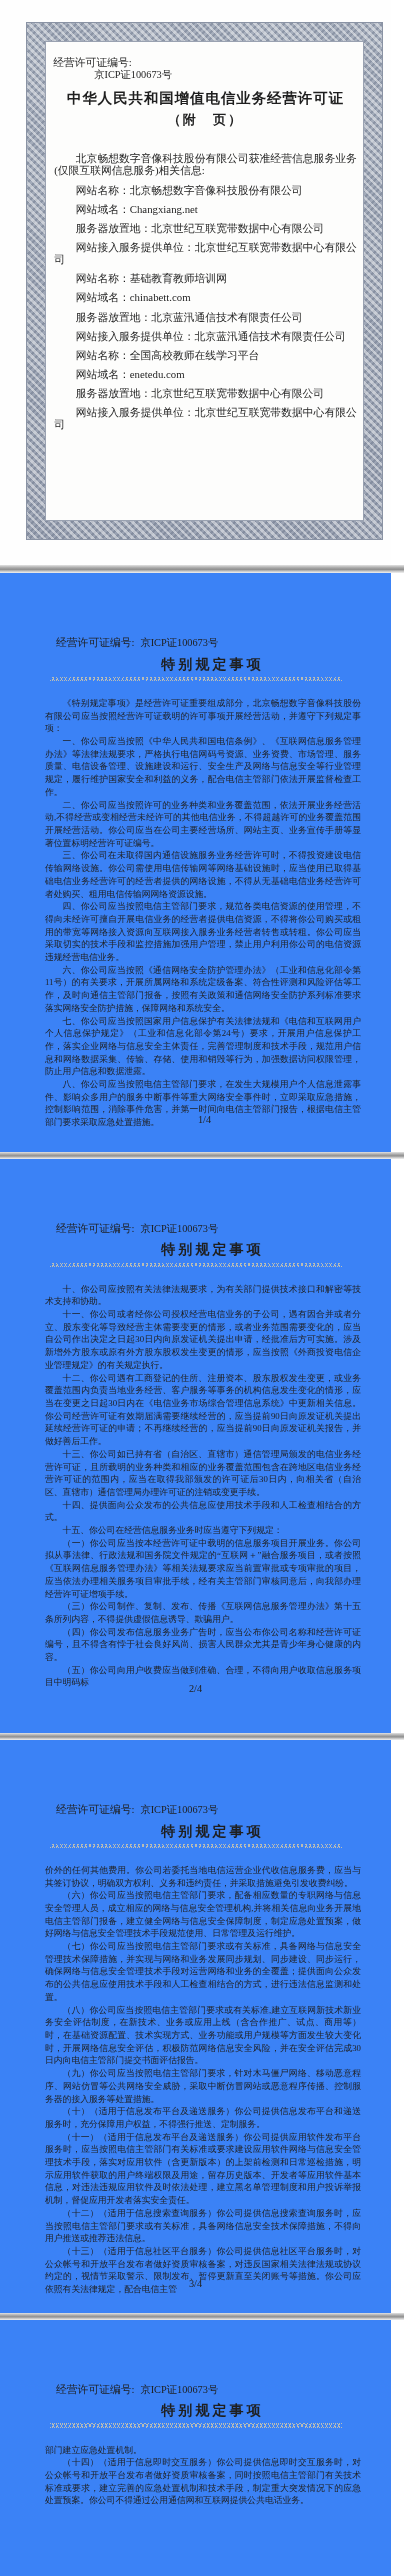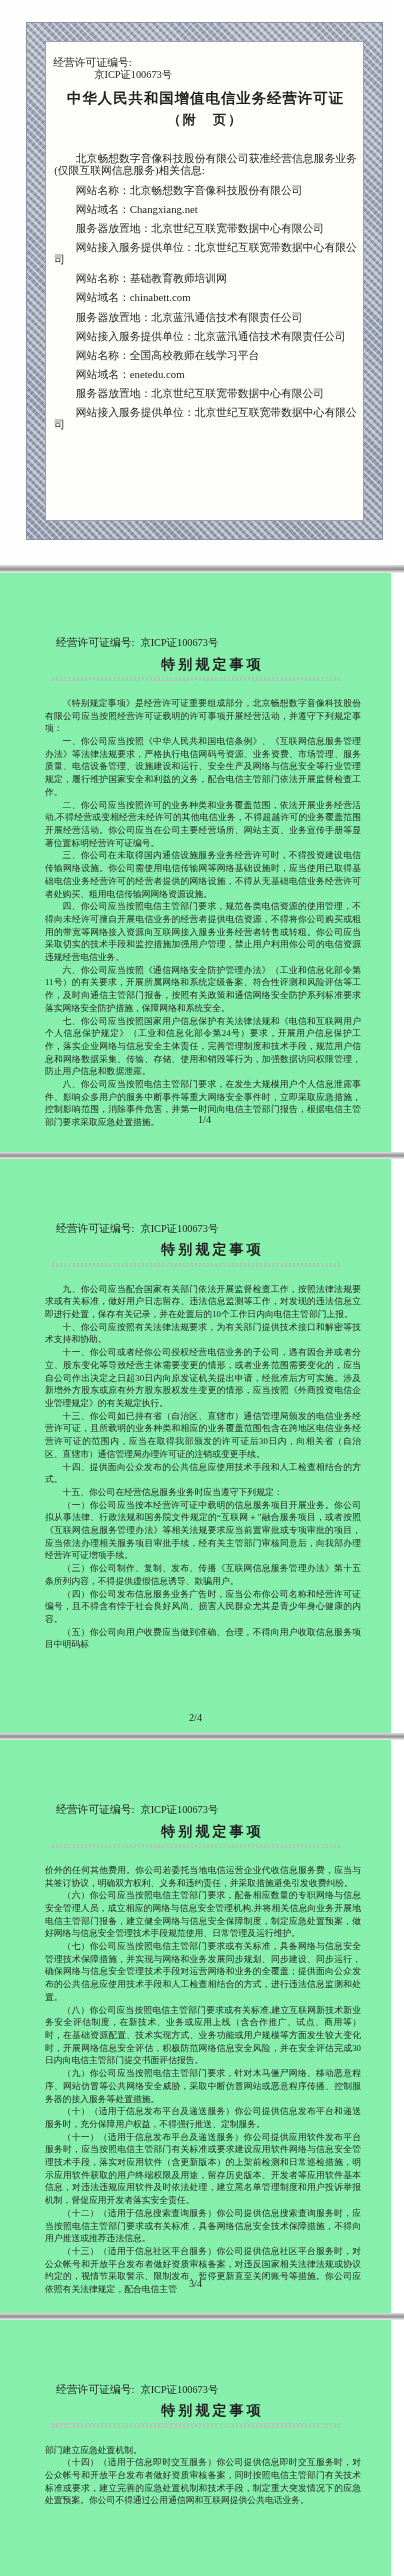--- a/index.html
+++ b/index.html
@@ -21,39 +21,39 @@
   .cert-inner{position:absolute;left:18px;top:18px;right:18px;bottom:18px;background:#fdfdfc;
     border:0.5px solid #9aa2b1;padding:14.4px 5.2px 0 7.2px;box-sizing:border-box;}
   .cert-license-label{font-size:10.8px;line-height:13.4px;}
   .cert-license-value{font-size:10.3px;line-height:12.4px;margin:0 0 0 41px;}
   .cert-title{font-size:14.4px;font-weight:700;text-align:center;letter-spacing:1px;margin:7.2px 0 0;line-height:18.5px;}
   .cert-subtitle{font-size:13px;font-weight:700;text-align:center;letter-spacing:2.1px;margin:3.1px 0 0;line-height:17.5px;}
   .cert-body{margin:24px 1px 0 1px;font-size:10.8px;line-height:12.4px;}
   .cert-body p{margin:0 0 6.7px;text-indent:2em;text-align:justify;}
 
   
-  .sp-page{background:#86efac;}
+  .sp-page{background:#3b82f6;}
   .sp-p1{height:579px;}
   .sp-p2{height:574px;}
   .sp-p3{height:573px;}
   .sp-p4{height:552px;}
   .sp-header{margin:62px 0 0 56px;font-size:10.8px;line-height:14.4px;}
   .sp-h-label{font-size:10.8px;}
   .sp-h-value{font-size:10.3px;margin-left:3.1px;}
   .sp-title{font-size:14px;font-weight:700;text-align:center;letter-spacing:3.1px;margin:4.1px 0 0;line-height:19.6px;padding-left:34px;}
   .squiggle{width:292px;height:4.6px;margin:2.6px auto 0;
     background:
       repeating-linear-gradient(62deg,#b8bcb6 0 0.8px,rgba(0,0,0,0) 0.8px 3.6px),
       repeating-linear-gradient(-62deg,#b8bcb6 0 0.8px,rgba(0,0,0,0) 0.8px 3.6px);}
   .sp-body{margin:15.5px 30px 0 45px;font-size:8.8px;line-height:12.7px;text-align:justify;}
   .sp-body p{margin:0;text-indent:2em;}
   .sp-body p.cont{text-indent:0;}
   .sp-footer{position:absolute;left:0;right:0;text-align:center;font-size:10.3px;color:#222;}
   .sp-p1 .sp-footer{bottom:27px;padding-left:18px;}
-  .sp-p2 .sp-footer{bottom:10px;margin-top:32px;}
+  .sp-p2 .sp-footer{bottom:39px;margin-top:32px;}
   .sp-p3 .sp-footer{bottom:24px;}
 </style>
 </head>
 <body>
 
 <div class="doc">
 
   <section class="page cert-page">
     <div class="cert-frame">
       <div class="cert-inner">
@@ -107,23 +107,23 @@
   <div class="page-gap gap-sm"></div>
 
   <section class="page sp-page sp-p2">
     <div class="sp-header">
       <span class="sp-h-label">经营许可证编号:</span>
       <span class="sp-h-value">京ICP证100673号</span>
     </div>
     <h2 class="sp-title">特别规定事项</h2>
     <div class="squiggle"></div>
     <div class="sp-body">
-      <p>九、你公司应当配合国家有关部门依法开展监督检查工作，按照法律法规要求或有关标准，做好用户日志留存、违法信息监测等工作，对发现的违法信息立即进行处置，保存有关记录，并在处置后的10个工作日内向电信主管部门上报。</p>
       <p>十、你公司应按照有关法律法规要求，为有关部门提供技术接口和解密等技术支持和协助。</p>
       <p>十一、你公司或者经你公司授权经营电信业务的子公司，遇有因合并或者分立、股东变化等导致经营主体需要变更的情形，或者业务范围需要变化的，应当自公司作出决定之日起30日内向原发证机关提出申请，经批准后方可实施。涉及新增外方股东或原有外方股东股权发生变更的情形，应当按照《外商投资电信企业管理规定》的有关规定执行。</p>
+      <p>十二、你公司遇有工商登记的住所、注册资本、股东股权发生变更，或业务覆盖范围内负责当地业务经营、客户服务等事务的机构信息发生变化的情形，应当在变更之日起30日内在《电信业务市场综合管理信息系统》中更新相关信息。你公司经营许可证有效期届满需要继续经营的，应当提前90日向原发证机关提出延续经营许可证的申请；不再继续经营的，应当提前90日向原发证机关报告，并做好善后工作。</p>
       <p>十三、你公司如已持有省（自治区、直辖市）通信管理局颁发的电信业务经营许可证，且所载明的业务种类和相应的业务覆盖范围包含在跨地区电信业务经营许可证的范围内，应当在取得我部颁发的许可证后30日内，向相关省（自治区、直辖市）通信管理局办理许可证的注销或变更手续。</p>
       <p>十四、提供面向公众发布的公共信息应使用技术手段和人工检查相结合的方式。</p>
       <p>十五、你公司在经营信息服务业务时应当遵守下列规定：</p>
       <p>（一）你公司应当按本经营许可证中载明的信息服务项目开展业务。你公司拟从事法律、行政法规和国务院文件规定的“互联网＋”融合服务项目，或者按照《互联网信息服务管理办法》等相关法规要求应当前置审批或专项审批的项目，应当依法办理相关服务项目审批手续，经有关主管部门审核同意后，向我部办理经营许可证增项手续。</p>
       <p>（三）你公司制作、复制、发布、传播《互联网信息服务管理办法》第十五条所列内容，不得提供虚假信息诱导、欺骗用户。</p>
       <p>（四）你公司发布信息服务业务广告时，应当公布你公司名称和经营许可证编号，且不得含有悖于社会良好风尚、损害人民群众尤其是青少年身心健康的内容。</p>
       <p>（五）你公司向用户收费应当做到准确、合理，不得向用户收取信息服务项目中明码标</p>
     </div>
     <div class="sp-footer">2/4</div>
   </section>

